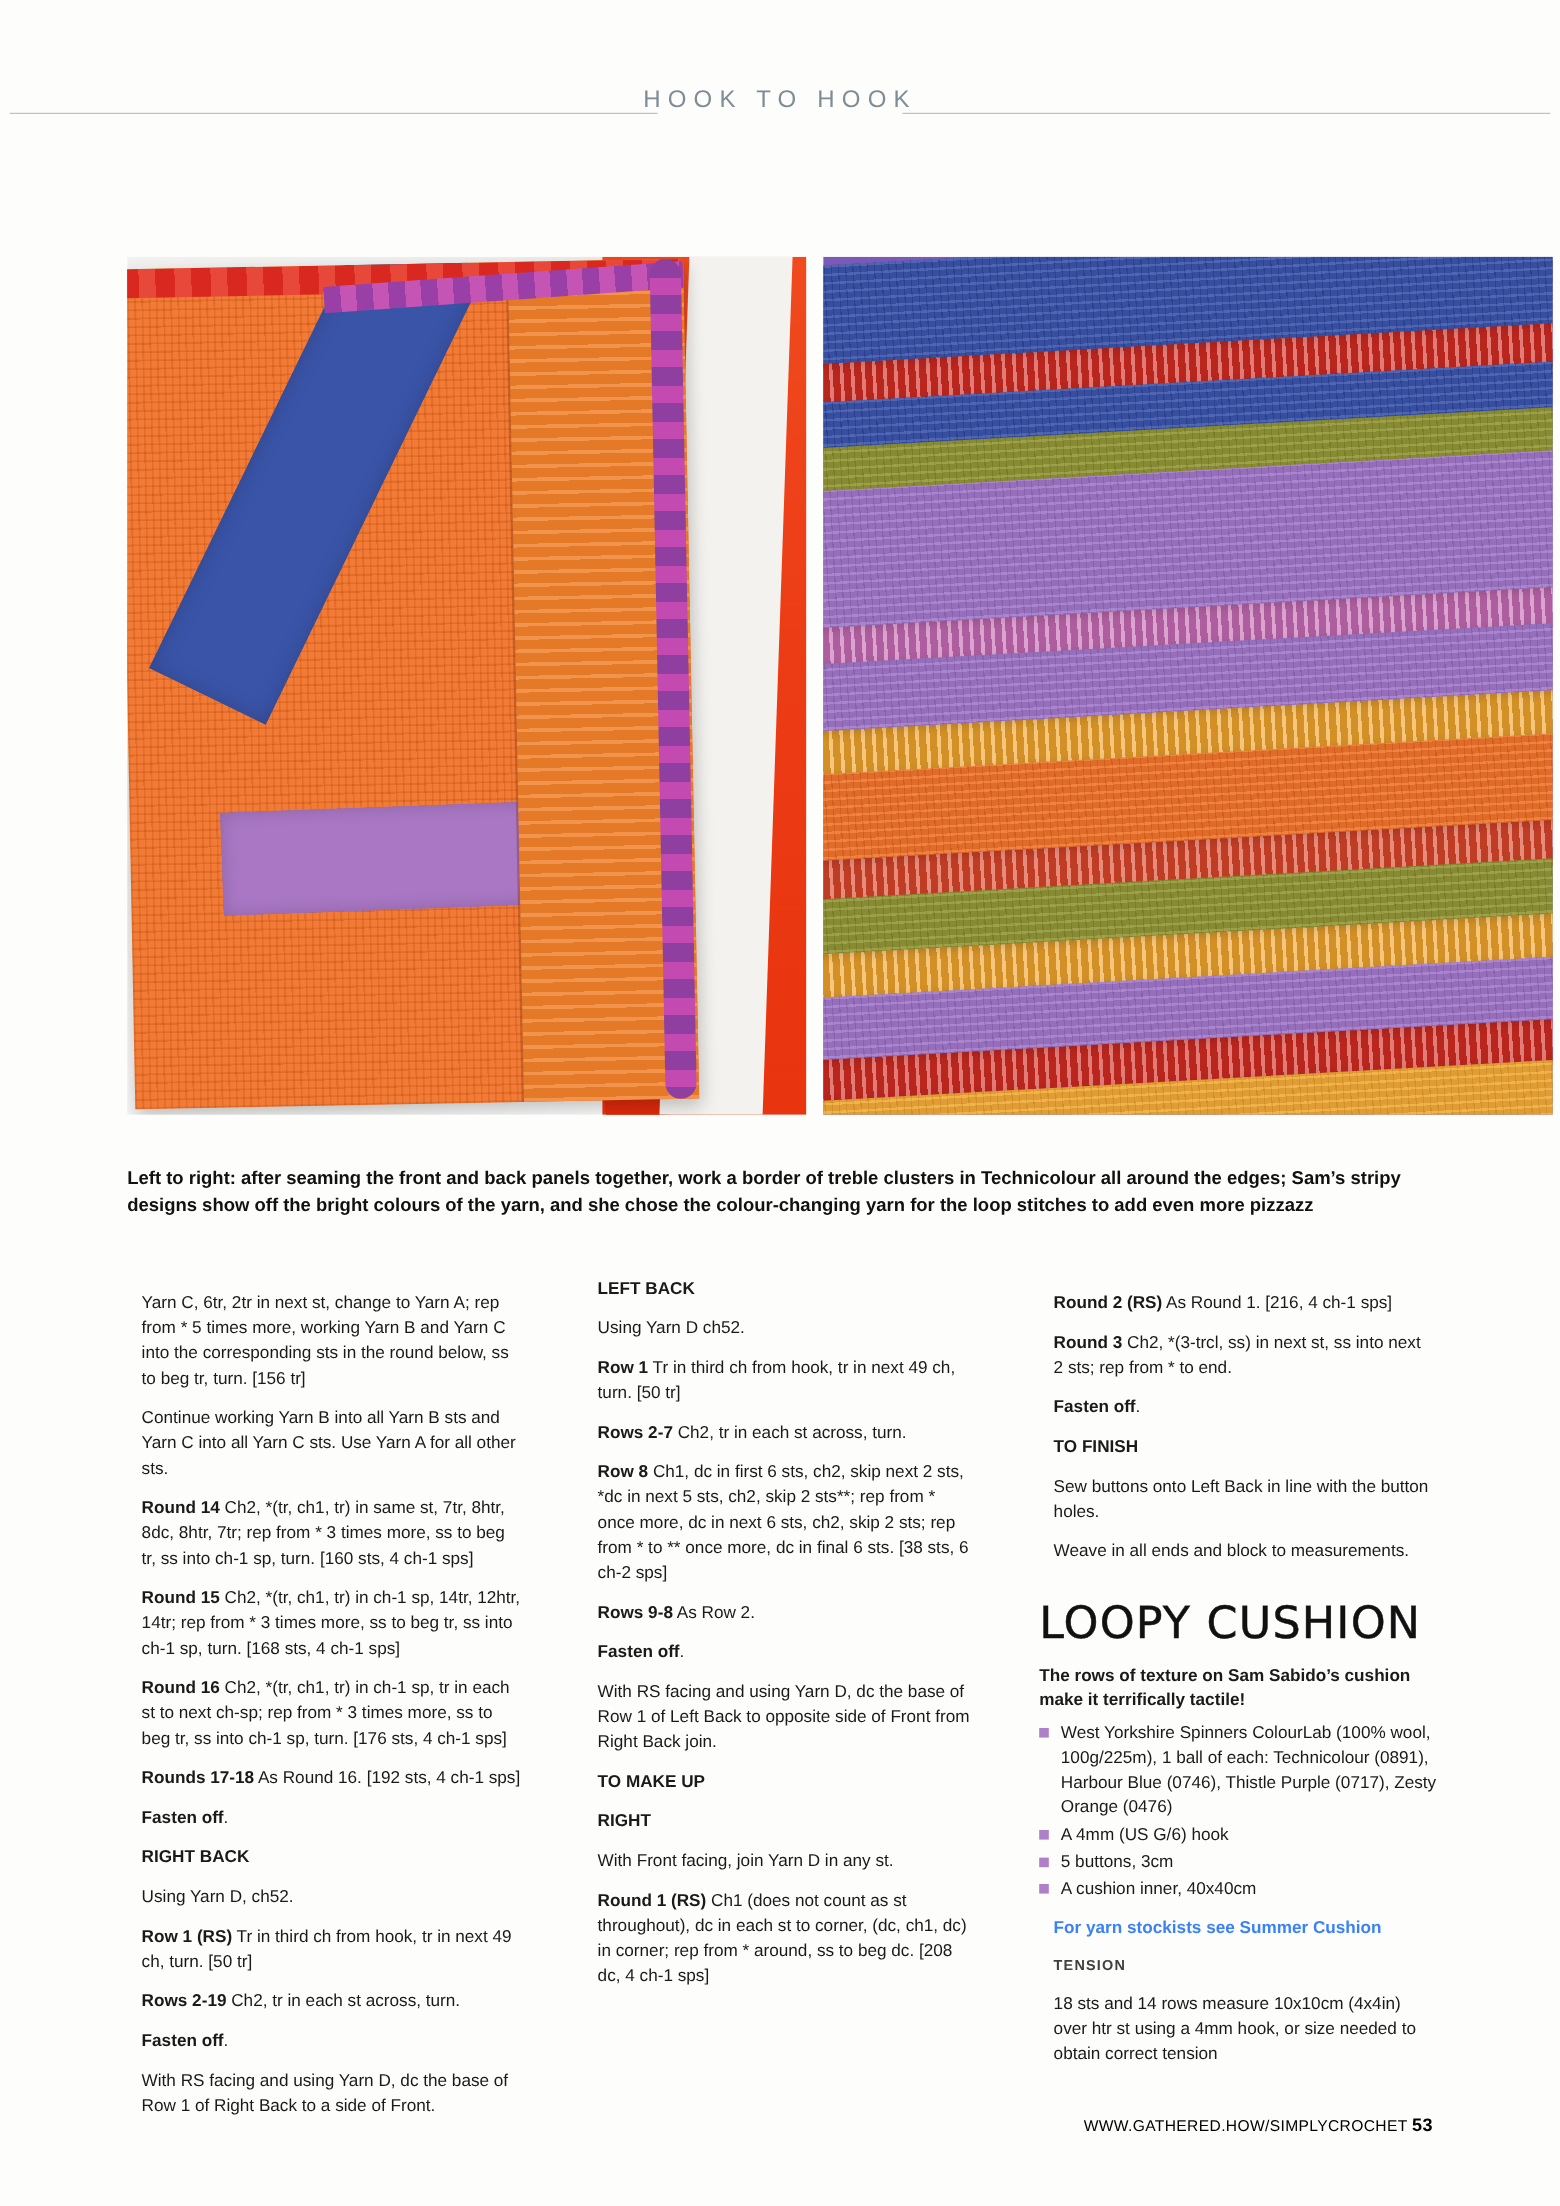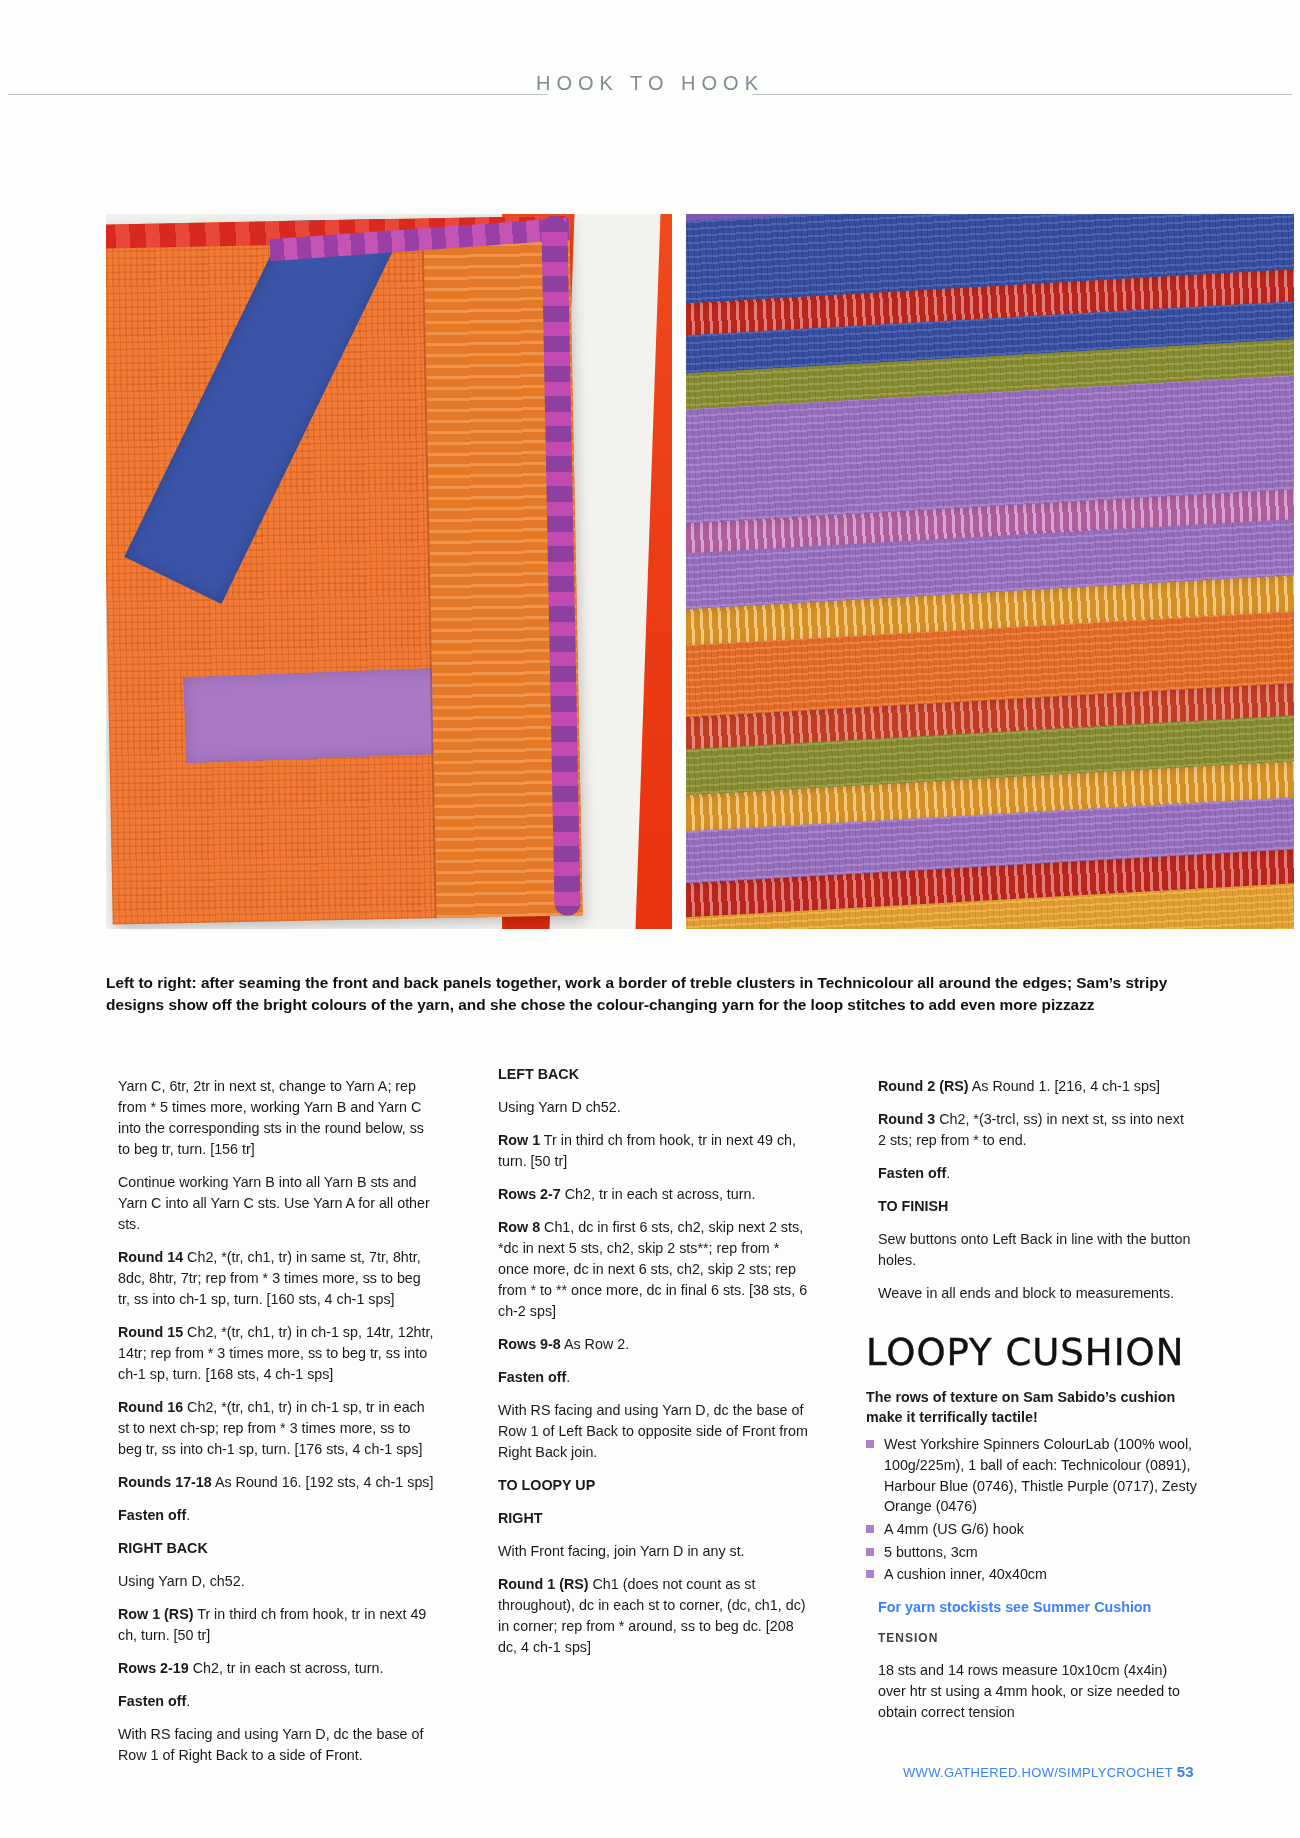--- a/index.html
+++ b/index.html
@@ -227,21 +227,21 @@
     margin-bottom: 5px;
   }
 
   
   .footer {
     position: absolute;
     right: 106px;
     bottom: 58px;
     font-size: 13px;
     letter-spacing: 0.3px;
-    color: #3b82f6;
+    color: #000000;
   }
   .footer .pg { font-weight: bold; font-size: 15px; }
 </style>
 </head>
 <body>
 
 <div class="page-header">
   <div class="header-rule left"></div>
   <div class="header-rule right"></div>
   <div class="header-title">HOOK TO HOOK</div>
@@ -311,21 +311,21 @@
   <div class="col c2">
     <p class="sec-head first">LEFT BACK</p>
     <p>Using Yarn D ch52.</p>
     <p><span class="b">Row 1</span><span> Tr in third ch from hook, tr in next 49 ch, turn. [50 tr]</span></p>
     <p><span class="b">Rows 2-7</span><span> Ch2, tr in each st across, turn.</span></p>
     <p><span class="b">Row 8</span><span> Ch1, dc in first 6 sts, ch2, skip next 2 sts, *dc in next 5 sts, ch2, skip 2 sts**; rep from * once more,  dc in next 6 sts, ch2, skip 2 sts; rep from * to ** once more, dc in final 6 sts. [38 sts, 6 ch-2 sps]</span></p>
     <p><span class="b">Rows 9-8</span><span> As Row 2.</span></p>
     <p><span class="b">Fasten off</span><span>.</span></p>
     <p>With RS facing and using Yarn D, dc the base of Row 1 of Left Back to opposite side of Front from Right Back join.</p>
 
-    <p class="sec-head">TO LOOPY UP</p>
+    <p class="sec-head">TO MAKE UP</p>
 
     <p class="sec-head">RIGHT</p>
     <p>With Front facing, join Yarn D in any st.</p>
     <p><span class="b">Round 1 (RS)</span><span> Ch1 (does not count as st throughout), dc in each st to corner, (dc, ch1, dc) in corner; rep from * around, ss to beg dc. [208 dc, 4 ch-1  sps]</span></p>
   </div>
 
   <div class="col c3">
     <p><span class="b">Round 2 (RS)</span><span> As Round 1. [216, 4 ch-1 sps]</span></p>
     <p><span class="b">Round 3</span><span> Ch2, *(3-trcl, ss) in next st, ss into next 2 sts; rep from * to end.</span></p>
     <p><span class="b">Fasten off</span><span>.</span></p>

